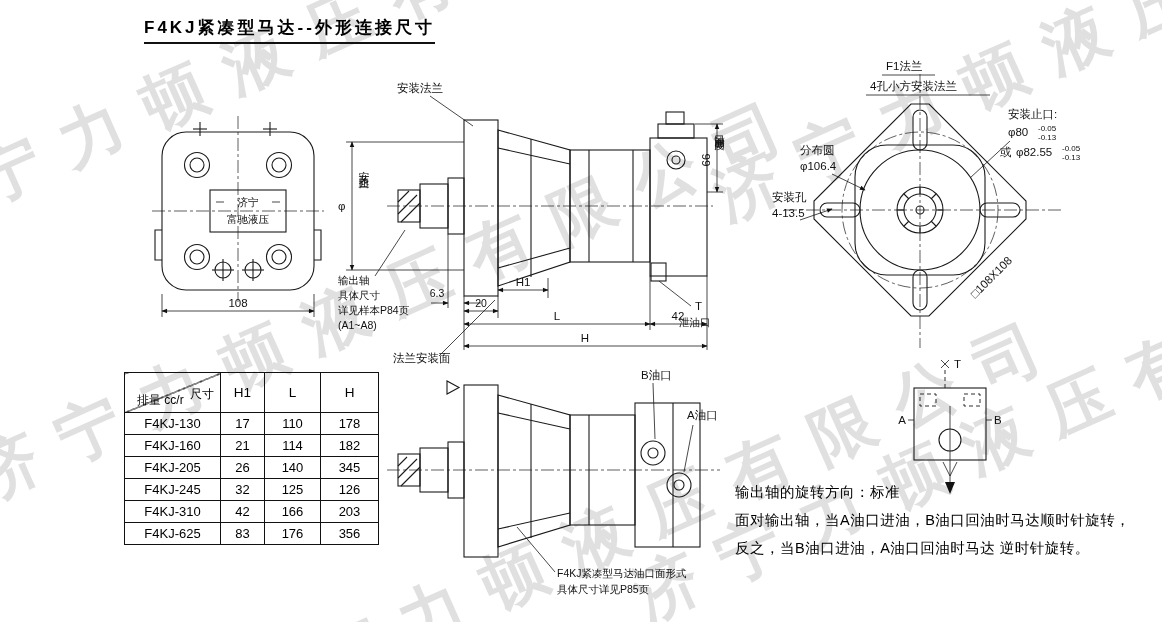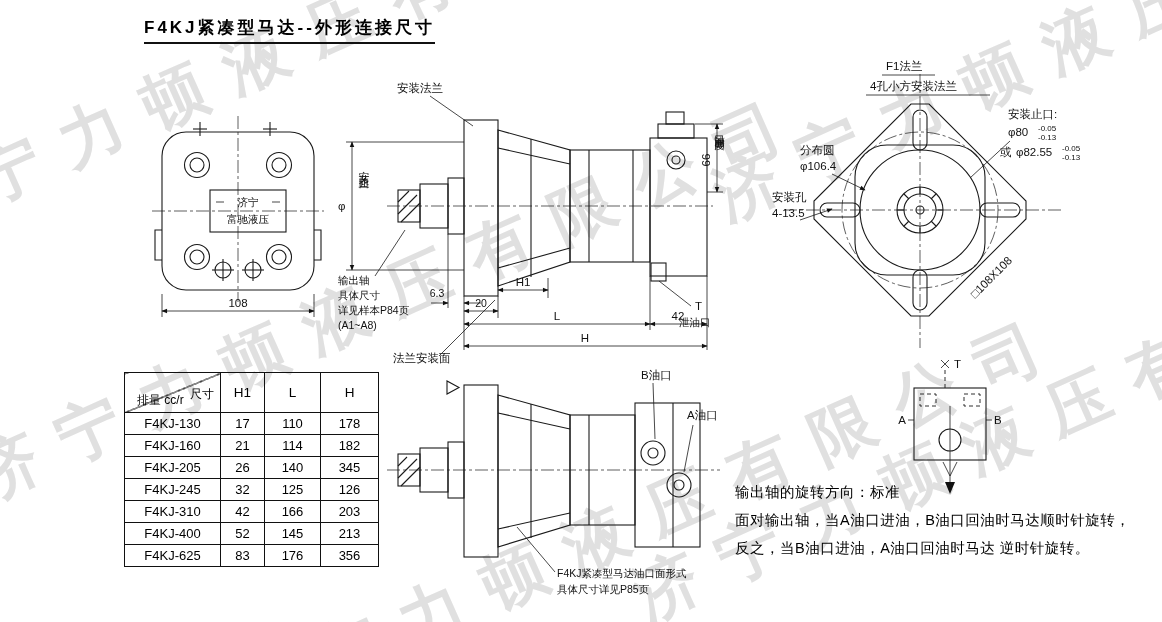--- a/index.html
+++ b/index.html
@@ -277,26 +277,20 @@
           <td>125</td>
           <td>126</td>
         </tr>
     <tr>
           <td>F4KJ-310</td>
           <td>42</td>
           <td>166</td>
           <td>203</td>
         </tr>
     <tr>
-          <td>F4KJ-400</td>
-          <td>52</td>
-          <td>145</td>
-          <td>213</td>
-        </tr>
-    <tr>
           <td>F4KJ-625</td>
           <td>83</td>
           <td>176</td>
           <td>356</td>
         </tr>
   </tbody>
     </table>
 
   <svg style="left:335px;top:365px" width="400" height="240" viewBox="0 0 400 240">
     <line class="cl" x1="52" y1="105" x2="385" y2="105"></line>

